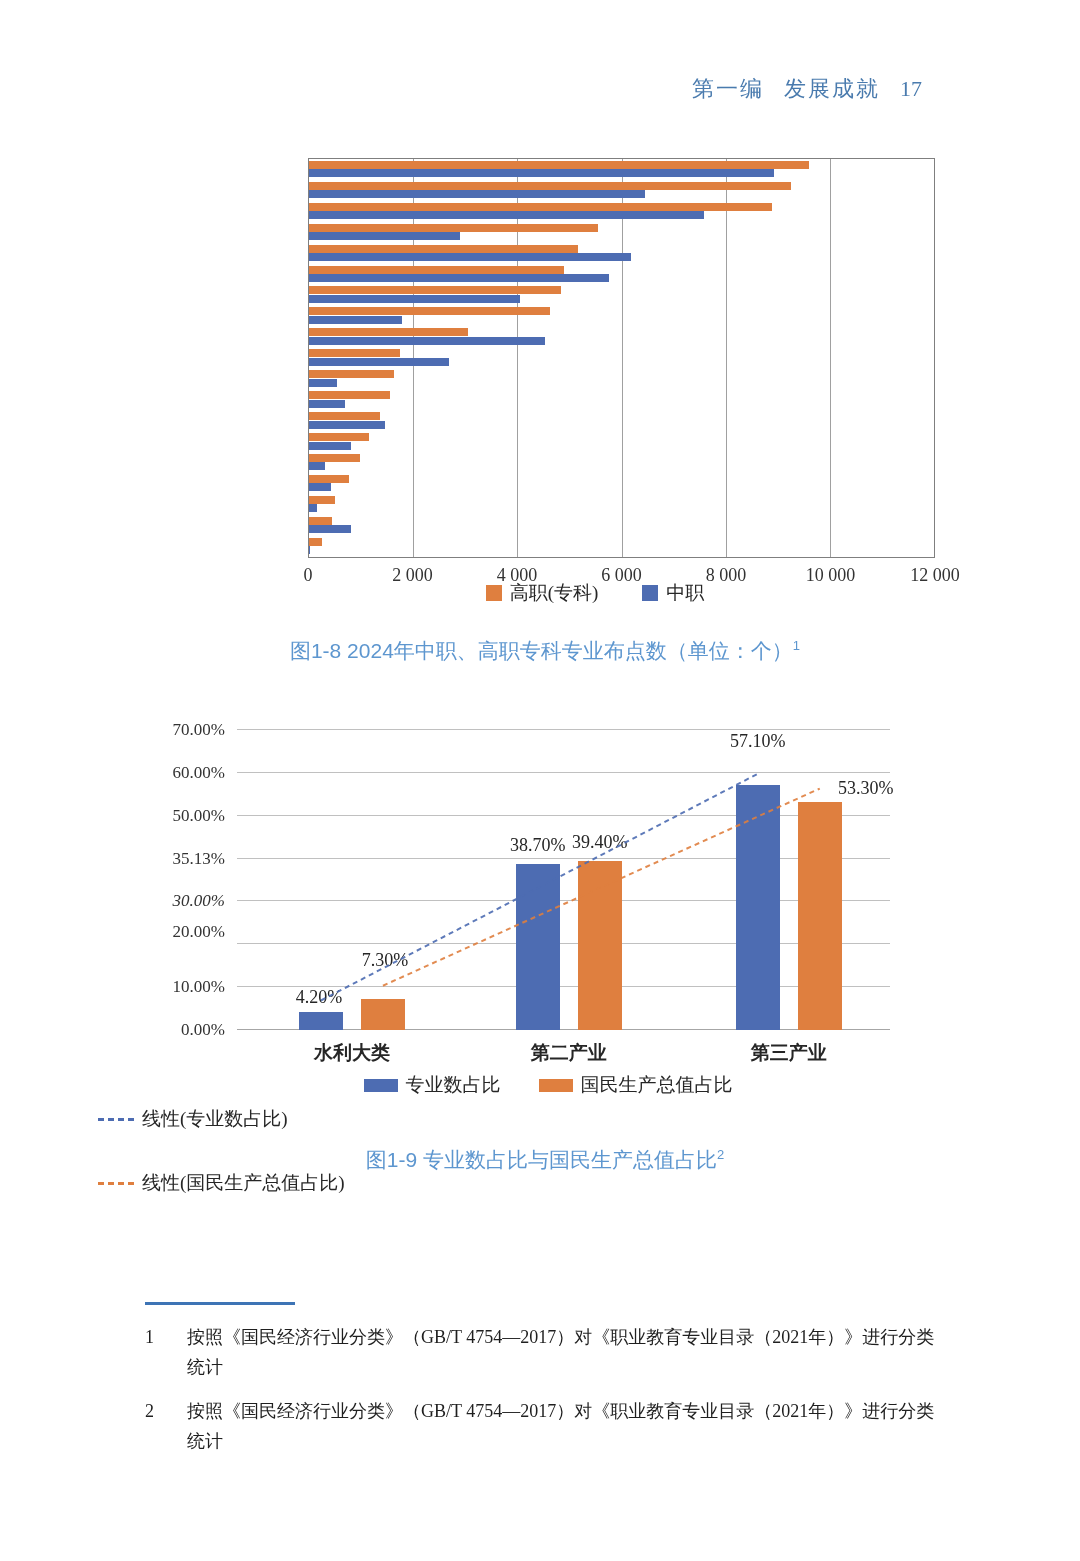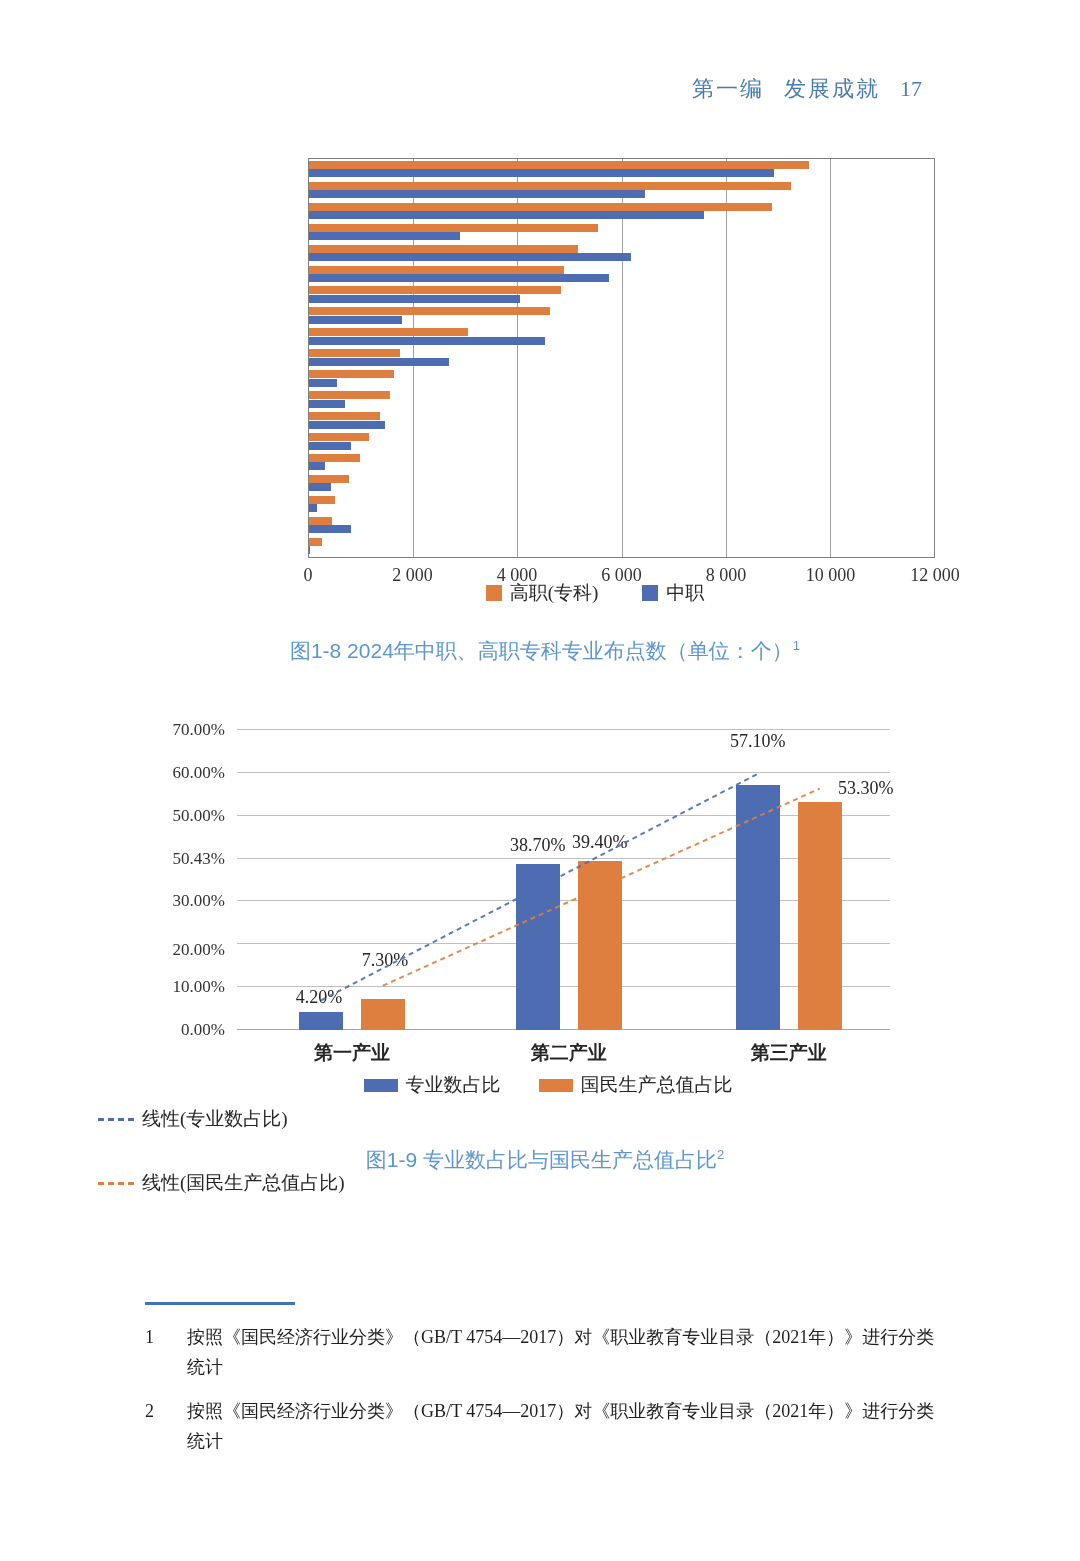--- a/index.html
+++ b/index.html
@@ -136,23 +136,23 @@
     </span>
   </div>
 
   <div class="caption cap1">
     <span>图1-8 2024年中职、高职专科专业布点数（单位：个）</span><sup>1</sup>
   </div>
 
   <div class="c2-ylabels">
       <span style="top: 289px;">0.00%</span>
       <span style="top: 246.143px;">10.00%</span>
-      <span style="top: 209px;">20.00%</span>
-      <span style="top: 160.429px;">30.00%</span>
-      <span style="top: 117.571px;">50.43%</span>
+      <span style="top: 191px;">20.00%</span>
+      <span style="top: 160.429px; font-style: italic;">30.00%</span>
+      <span style="top: 117.571px;">35.13%</span>
       <span style="top: 74.7143px;">50.00%</span>
       <span style="top: 31.8571px;">60.00%</span>
       <span style="top: -11px; margin-left: 24px;">70.00%</span>
     </div>
   <div class="c2-plot">
       <div class="hgrid zero" style="bottom: 0px;"></div>
       <div class="hgrid" style="bottom: 14.2857%;"></div>
       <div class="hgrid" style="bottom: 28.5714%;"></div>
       <div class="hgrid" style="bottom: 42.8571%;"></div>
       <div class="hgrid" style="bottom: 57.1429%;"></div>
@@ -176,21 +176,21 @@
         <span class="c2-dlabel" style="left: 22px; bottom: 278px;">57.10%</span>
         <div class="c2-bar" style="right: 0px; height: 228.429px; background: rgb(223, 127, 63);"></div>
         <span class="c2-dlabel" style="left: 130px; bottom: 231.429px;">53.30%</span>
       </div>
       <svg width="653" height="300" class="c2-trend">
         <line x1="83.928" y1="270.5" x2="520.785" y2="43.78571428571428" stroke="#4d6cb2" stroke-width="2" stroke-dasharray="5 4" opacity="0.9"></line>
         <line x1="145.928" y1="255.71428571428572" x2="582.785" y2="58.571428571428555" stroke="#df7f3f" stroke-width="2" stroke-dasharray="5 4" opacity="0.9"></line>
       </svg>
     </div>
   <div class="c2-cats">
-      <span style="left: 17.6%;">第一产业</span>
+      <span style="left: 17.6%;">水利大类</span>
       <span style="left: 50.8%;">第二产业</span>
       <span style="left: 84.5%;">第三产业</span>
     </div>
 
   <div class="legend2 lg2-row1">
     <span class="leg-item">
       <span class="swbar" style="background: rgb(77, 108, 178);"></span>
       <span>专业数占比</span>
     </span>
     <span class="leg-item">

